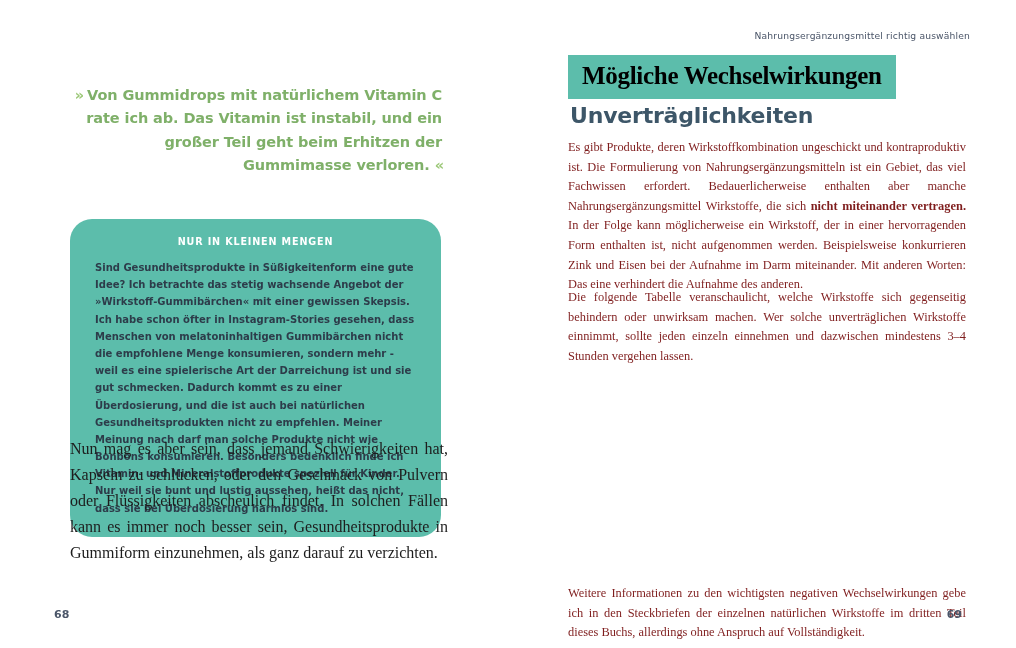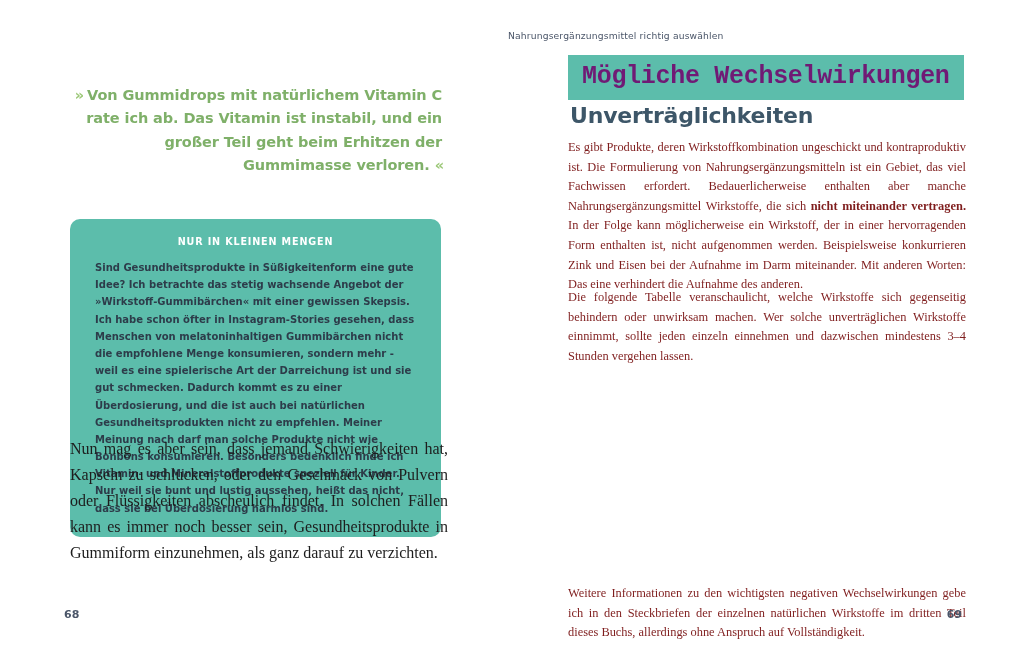--- a/index.html
+++ b/index.html
@@ -27,21 +27,21 @@
     color: #7fb069;
     text-align: right;
     letter-spacing: -0.1px;
   }
   .quote-mark { color: #9cc878; font-weight: 700; letter-spacing: -2px; }
 
   .info-box {
     position: absolute;
     left: 70px; top: 219px; width: 371px;
     background: #5cbdab;
-    border-radius: 10px;
+    border-radius: 22px;
     padding: 17px 25px 20px 25px;
   }
   .info-box-title {
     font-family: "DejaVu Sans", sans-serif;
     font-weight: 700;
     font-size: 9.6px;
     letter-spacing: 0.85px;
     color: #ffffff;
     text-align: center;
     margin-bottom: 12px;
@@ -65,44 +65,44 @@
   }
 
   .folio {
     position: absolute;
     bottom: 27px;
     font-family: "DejaVu Sans", sans-serif;
     font-weight: 700;
     font-size: 11px;
     color: #4a5568;
   }
-  .folio-left  { left: 64px; margin-top: 23px; }
+  .folio-left  { left: 54px; margin-top: 23px; }
   .folio-right { right: 54px; text-align: center; }
 
   
   .running-head {
     position: absolute;
     top: 30px; left: 0; right: 46px;
-    text-align: left;
+    text-align: right;
     font-family: "DejaVu Sans", sans-serif;
     font-size: 9.2px;
     color: #4a5568;
     letter-spacing: 0.15px;
   }
   .chapter-banner {
     position: absolute;
     left: 60px; top: 55px;
     background: #5cbdab;
     padding: 7px 14px 9px 14px;
   }
   .chapter-banner span {
-    font-family: Liberation Mono, monospace;
+    font-family: Liberation Serif, serif;
     font-weight: 700;
     font-size: 25px;
-    color: #701a75;
+    color: #000000;
     letter-spacing: -0.3px;
   }
   .section-title {
     position: absolute;
     left: 62px; top: 103px;
     font-family: "DejaVu Sans", sans-serif;
     font-weight: 700;
     font-size: 22px;
     color: #3d5668;
     letter-spacing: -0.2px;

